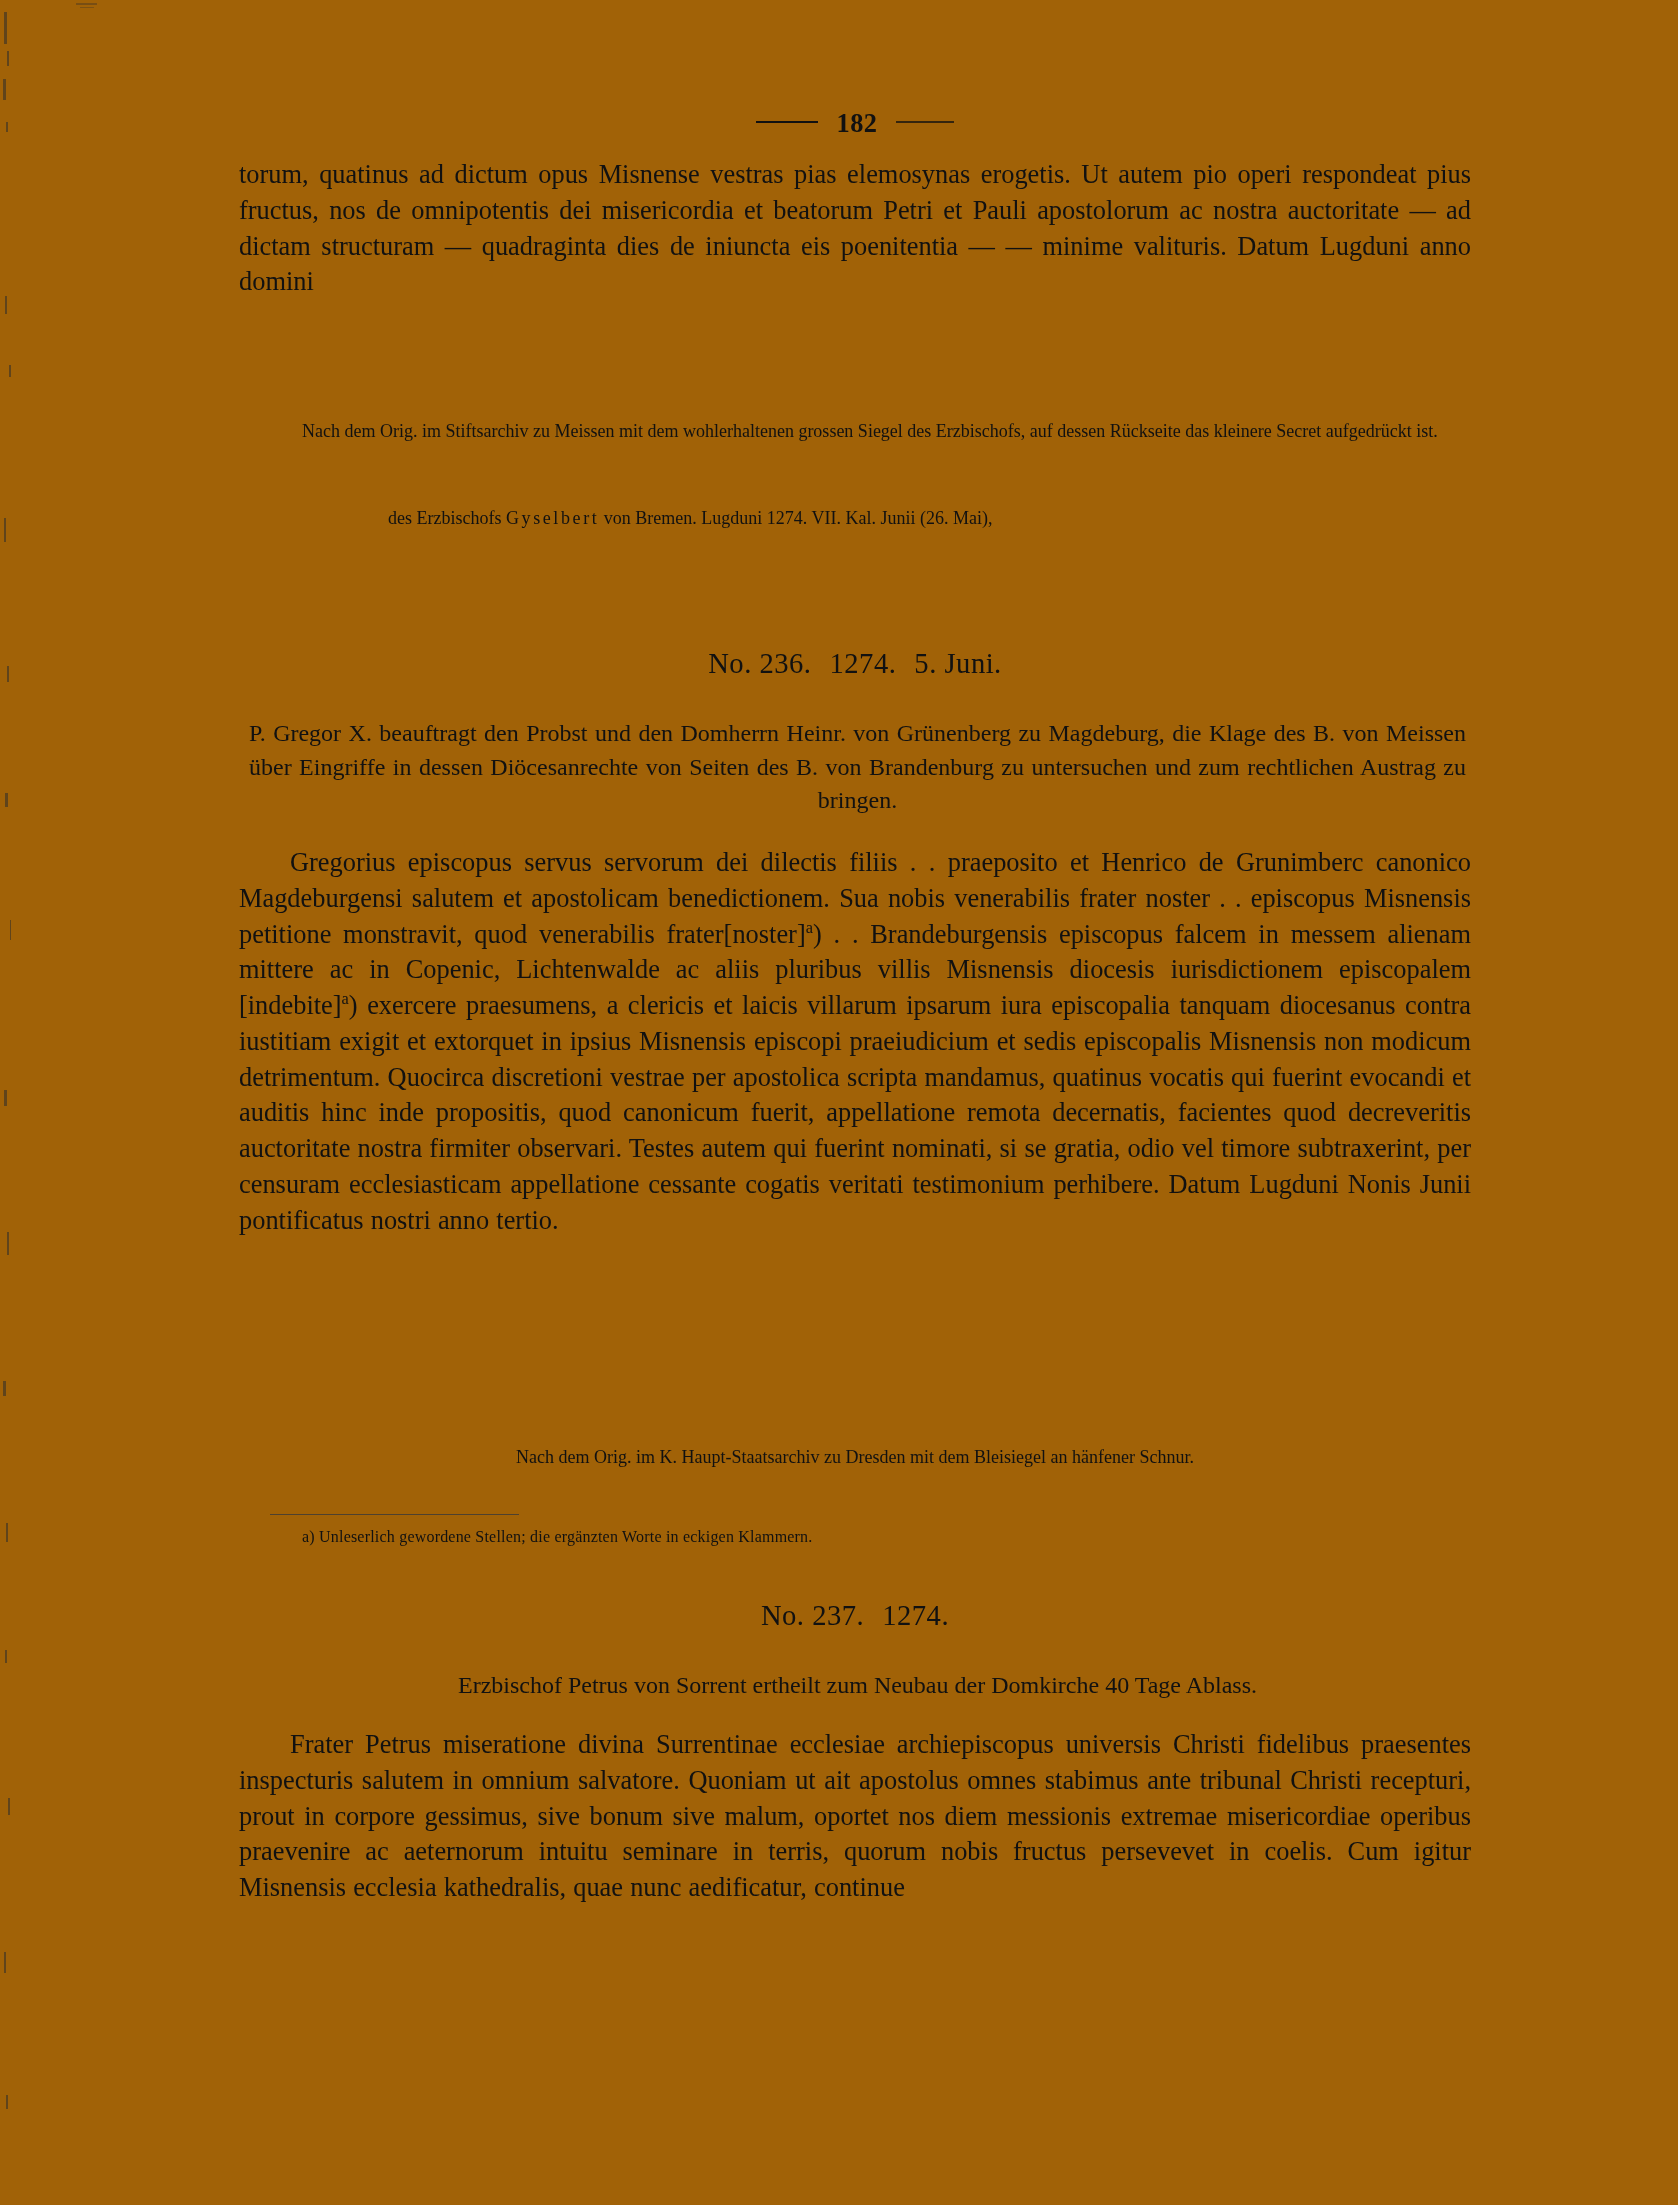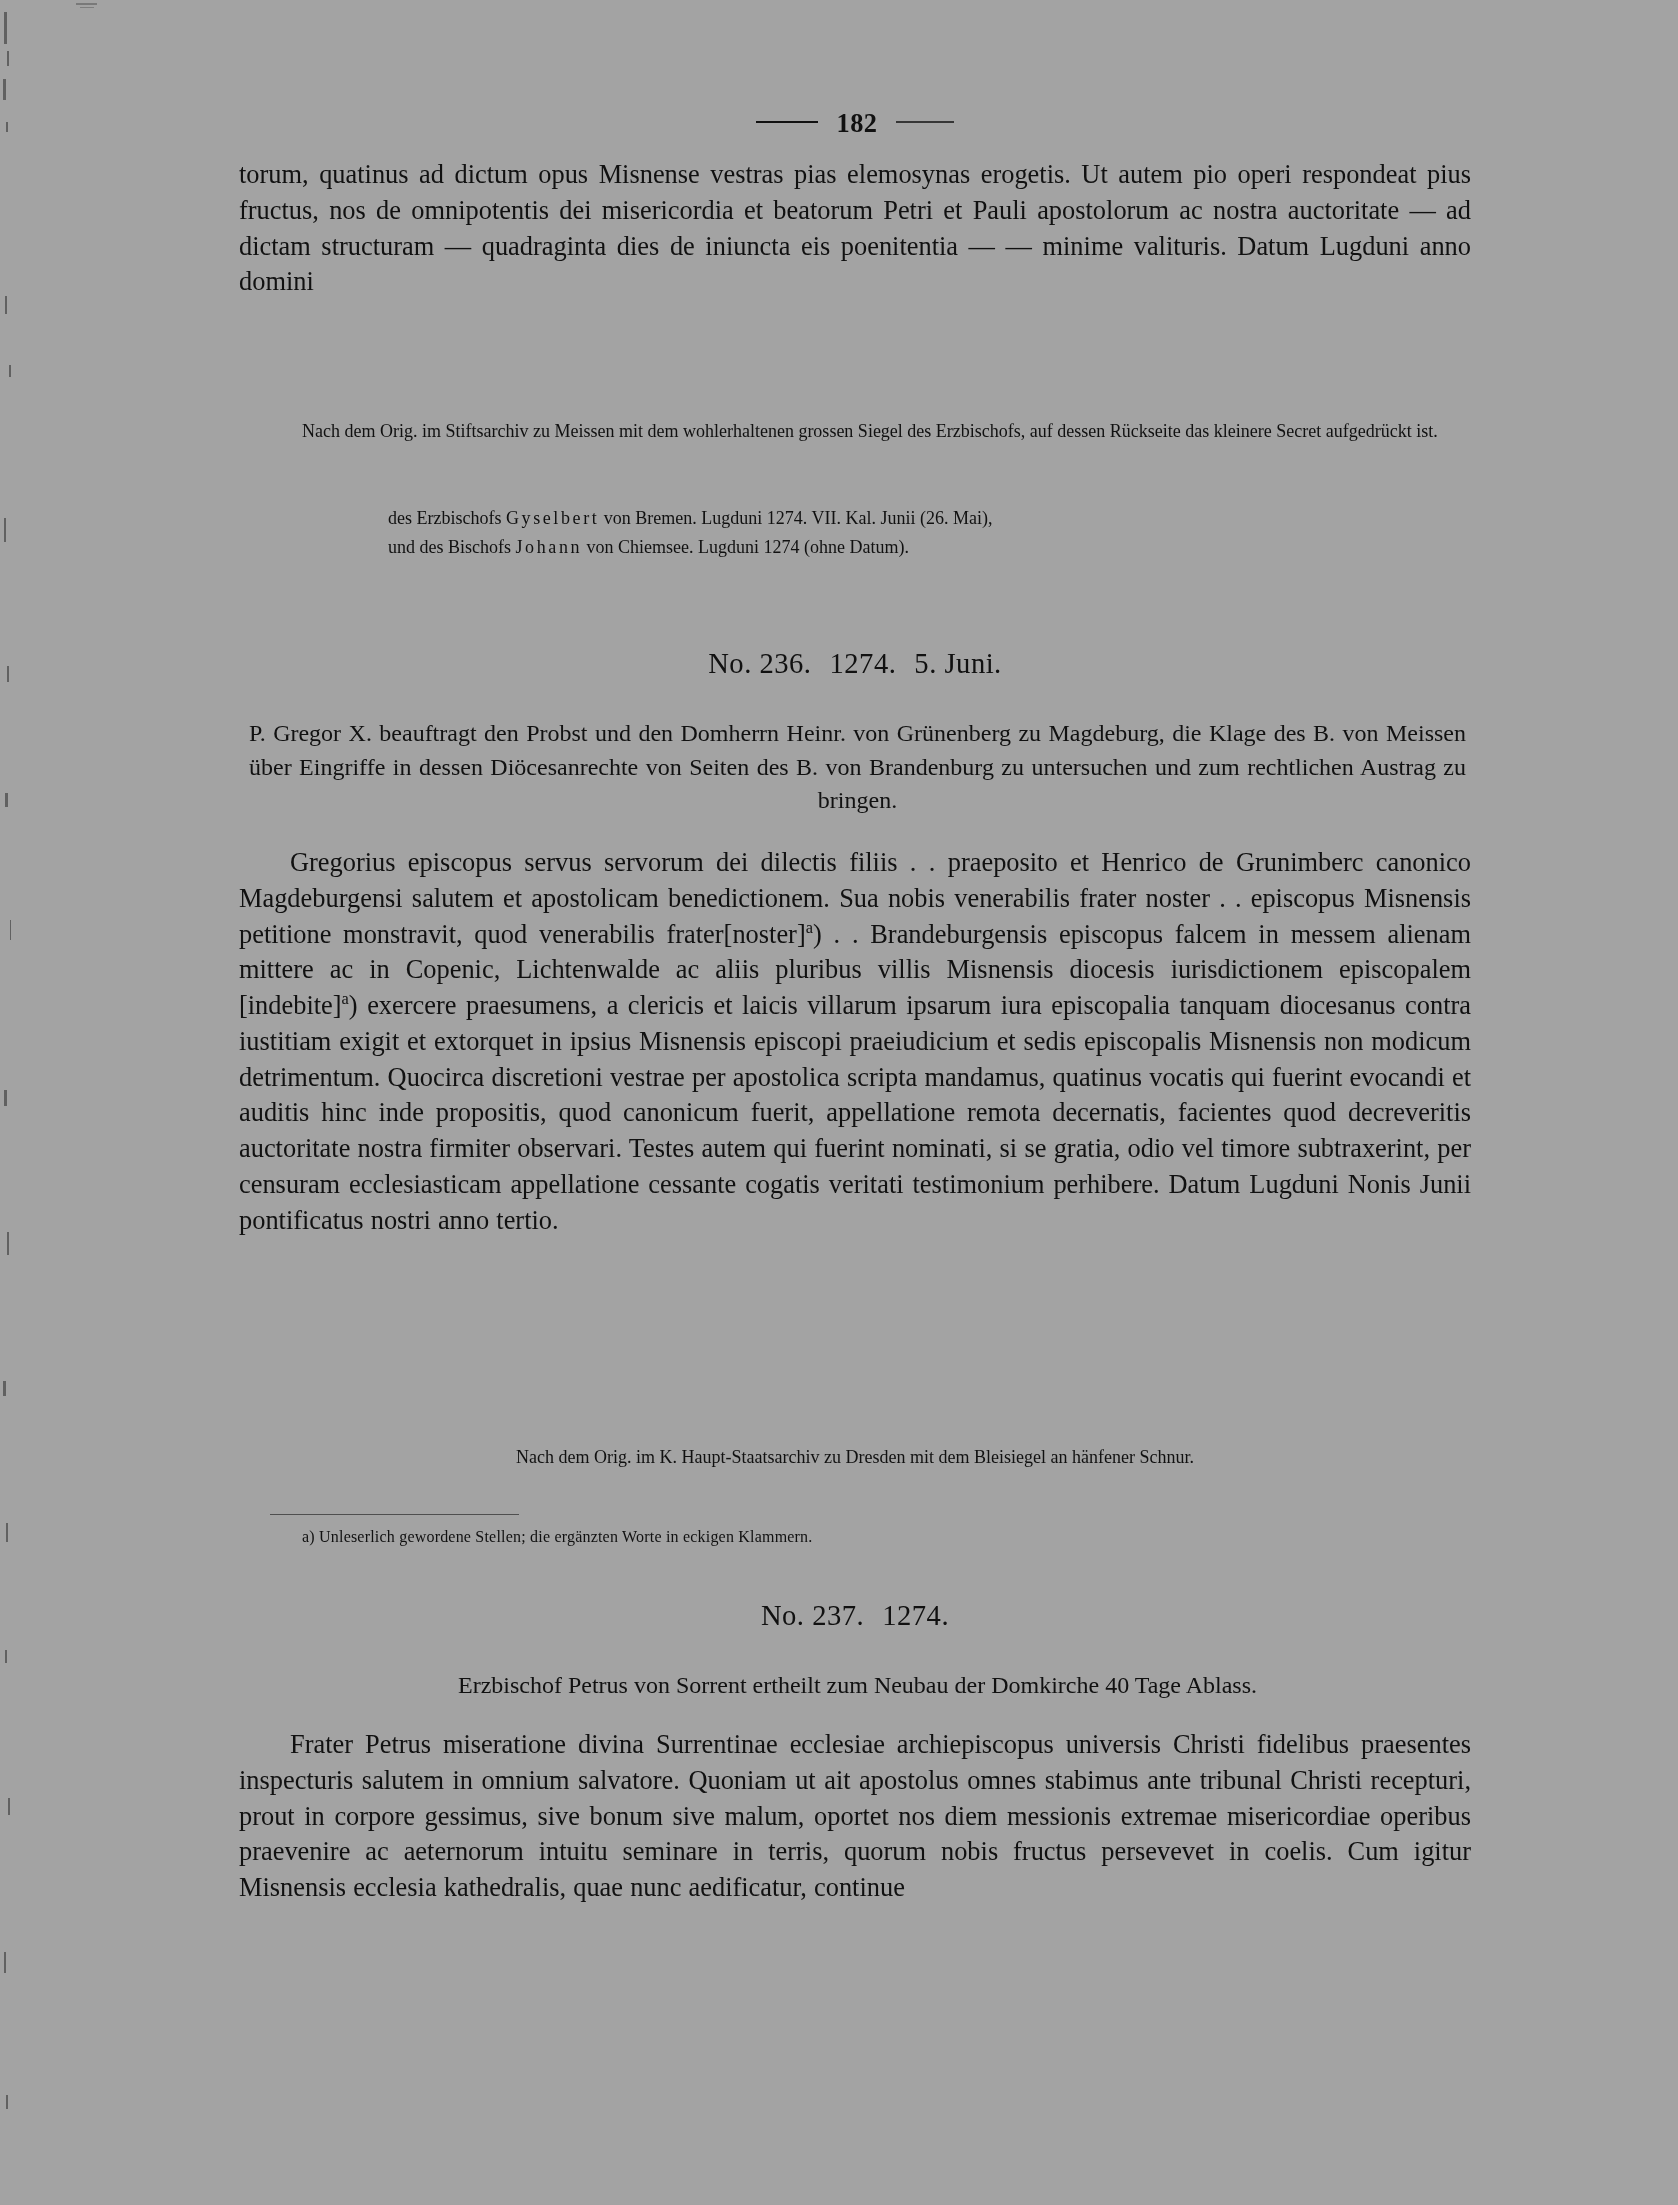--- a/index.html
+++ b/index.html
@@ -6,21 +6,21 @@
   html, body {
     margin: 0;
     padding: 0;
     background: #ffffff;
   }
 
   #page {
     position: relative;
     width: 1679px;
     height: 2205px;
-    background: #a3a3a3;
+    background: #a16207;
     font-family: "Liberation Serif", "DejaVu Serif", serif;
     color: #111111;
     overflow: hidden;
   }
 
   
   .scan-edge {
     position: absolute;
     left: 0;
     top: 0;
@@ -173,21 +173,20 @@
     <span class="rule-left"></span><span class="num">182</span><span class="rule-right"></span>
   </div>
 
   <div class="abs body-text nostretch" style="top:157px;">torum, quatinus ad dictum opus Misnense vestras pias elemosynas erogetis. Ut autem pio operi respondeat pius fructus, nos de omnipotentis dei misericordia et beatorum Petri et Pauli apostolorum ac nostra auctoritate — ad dictam structuram — quadraginta dies de iniuncta eis poenitentia — — minime valituris. Datum Lugduni anno domini</div>
 
 
   <div class="abs note note-indent" style="top:418px;">Nach dem Orig. im Stiftsarchiv zu Meissen mit dem wohlerhaltenen grossen Siegel des Erzbischofs, auf dessen Rückseite das kleinere Secret aufgedrückt ist.</div>
 
   <div class="abs note-center-block" style="top:504px; left:355px; width:1116px;">
     <div class="ln2"><span>des Erzbischofs </span><span class="spaced">Gyselbert</span><span> von Bremen.  Lugduni 1274. VII. Kal. Junii (26. Mai),</span></div>
-    <div class="ln3"><span>und des Bischofs </span><span class="spaced">Johann</span><span> von Chiemsee.  Lugduni 1274 (ohne Datum).</span></div>
   </div>
 
   <div class="abs doc-heading" style="top:648px;">
     <span>No. 236.</span><span class="gap"></span><span>1274.</span><span class="gap"></span><span>5. Juni.</span>
   </div>
 
   <div class="abs regest" style="top:717px; left:249px; width:1217px;">P. Gregor X. beauftragt den Probst und den Domherrn Heinr. von Grünenberg zu Magdeburg, die Klage des B. von Meissen über Eingriffe in dessen Diöcesanrechte von Seiten des B. von Brandenburg zu untersuchen und zum rechtlichen Austrag zu bringen.</div>
 
   <div class="abs body-text indent nostretch" style="top:845px;"><span>Gregorius episcopus servus servorum dei dilectis filiis . . praeposito et Henrico de Grunimberc canonico Magdeburgensi salutem et apostolicam benedictionem. Sua nobis venerabilis frater noster . . episcopus Misnensis petitione monstravit, quod venerabilis frater[noster]</span><sup class="fnmark">a</sup><span>) . . Brandeburgensis episcopus falcem in messem alienam mittere ac in Copenic, Lichtenwalde ac aliis pluribus villis Misnensis diocesis iurisdictionem episcopalem [indebite]</span><sup class="fnmark">a</sup><span>) exercere praesumens, a clericis et laicis villarum ipsarum iura episcopalia tanquam diocesanus contra iustitiam exigit et extorquet in ipsius Misnensis episcopi praeiudicium et sedis episcopalis Misnensis non modicum detrimentum. Quocirca discretioni vestrae per apostolica scripta mandamus, quatinus vocatis qui fuerint evocandi et auditis hinc inde propositis, quod canonicum fuerit, appellatione remota decernatis, facientes quod decreveritis auctoritate nostra firmiter observari. Testes autem qui fuerint nominati, si se gratia, odio vel timore subtraxerint, per censuram ecclesiasticam appellatione cessante cogatis veritati testimonium perhibere. Datum Lugduni Nonis Junii pontificatus nostri anno tertio.</span></div>
 

